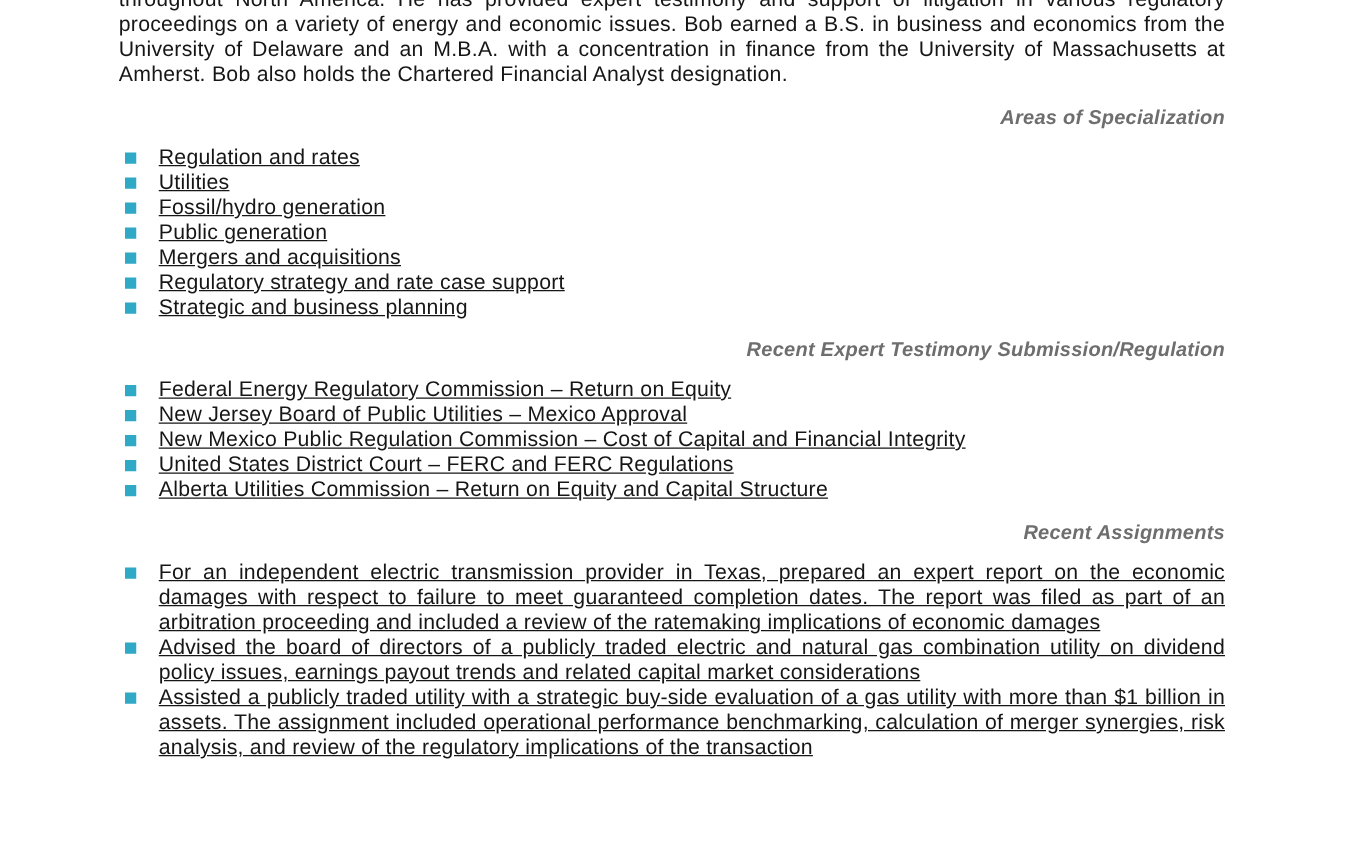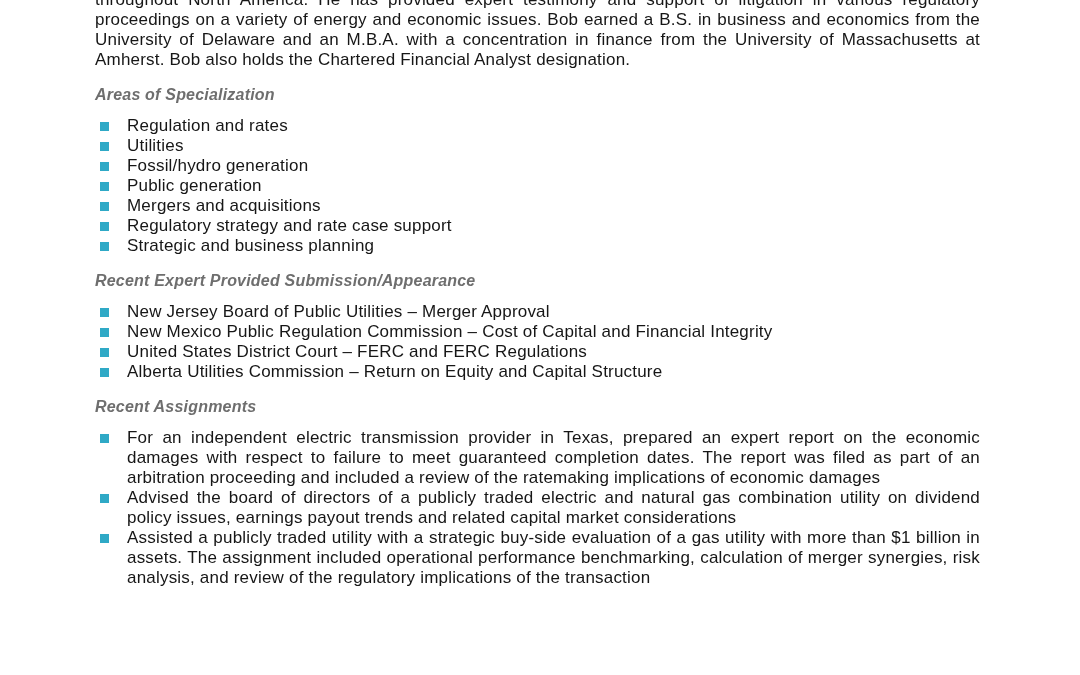--- a/index.html
+++ b/index.html
@@ -30,31 +30,33 @@
     text-align: justify;
   }
   .section-heading {
     margin: 15px 0 0 0;
     font-size: 16px;
     line-height: 20px;
     font-weight: bold;
     font-style: italic;
     color: var(--heading, #6e6e6e);
     letter-spacing: 0.2px;
+    text-align: right;
   }
   .bullet-list {
     list-style: none;
     margin: 11px 0 0 0;
     padding: 0;
   }
   .list-item {
     position: relative;
     padding-left: 32px;
     text-align: justify;
     line-height: 20px;
+    text-decoration: underline;
   }
   .bullet {
     position: absolute;
     left: 5px;
     top: 5.5px;
     width: 9px;
     height: 9px;
     background: var(--bullet, #2fa9c6);
   }
 </style>
@@ -71,24 +73,24 @@
             <li class="list-item"><span class="bullet"></span><span>Regulation and rates</span></li>
             <li class="list-item"><span class="bullet"></span><span>Utilities</span></li>
             <li class="list-item"><span class="bullet"></span><span>Fossil/hydro generation</span></li>
             <li class="list-item"><span class="bullet"></span><span>Public generation</span></li>
             <li class="list-item"><span class="bullet"></span><span>Mergers and acquisitions</span></li>
             <li class="list-item"><span class="bullet"></span><span>Regulatory strategy and rate case support</span></li>
             <li class="list-item"><span class="bullet"></span><span>Strategic and business planning</span></li>
           </ul>
         </section>
         <section>
-          <div class="section-heading">Recent Expert Provided Submission/Appearance</div>
+          <div class="section-heading">Recent Expert Testimony Submission/Regulation</div>
           <ul class="bullet-list">
-            <li class="list-item"><span class="bullet"></span></li>
-            <li class="list-item"><span class="bullet"></span><span>New Jersey Board of Public Utilities – Merger Approval</span></li>
+            <li class="list-item"><span class="bullet"></span><span>Federal Energy Regulatory Commission – Return on Equity</span></li>
+            <li class="list-item"><span class="bullet"></span><span>New Jersey Board of Public Utilities – Mexico Approval</span></li>
             <li class="list-item"><span class="bullet"></span><span>New Mexico Public Regulation Commission – Cost of Capital and Financial Integrity</span></li>
             <li class="list-item"><span class="bullet"></span><span>United States District Court – FERC and FERC Regulations</span></li>
             <li class="list-item"><span class="bullet"></span><span>Alberta Utilities Commission – Return on Equity and Capital Structure</span></li>
           </ul>
         </section>
         <section>
           <div class="section-heading">Recent Assignments</div>
           <ul class="bullet-list">
             <li class="list-item"><span class="bullet"></span><span>For an independent electric transmission provider in Texas, prepared an expert report on the economic damages with respect to failure to meet guaranteed completion dates. The report was filed as part of an arbitration proceeding and included a review of the ratemaking implications of economic damages</span></li>
             <li class="list-item"><span class="bullet"></span><span>Advised the board of directors of a publicly traded electric and natural gas combination utility on dividend policy issues, earnings payout trends and related capital market considerations</span></li>

